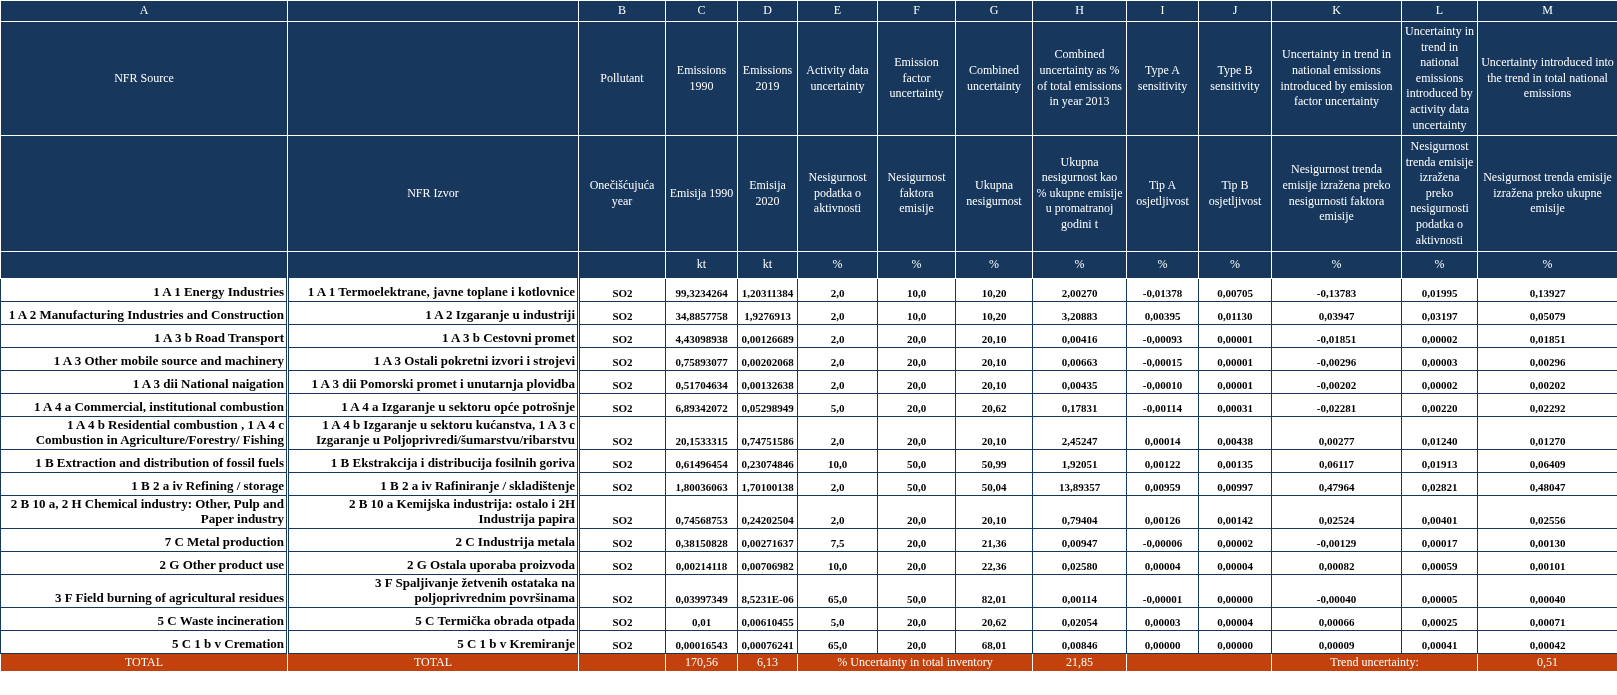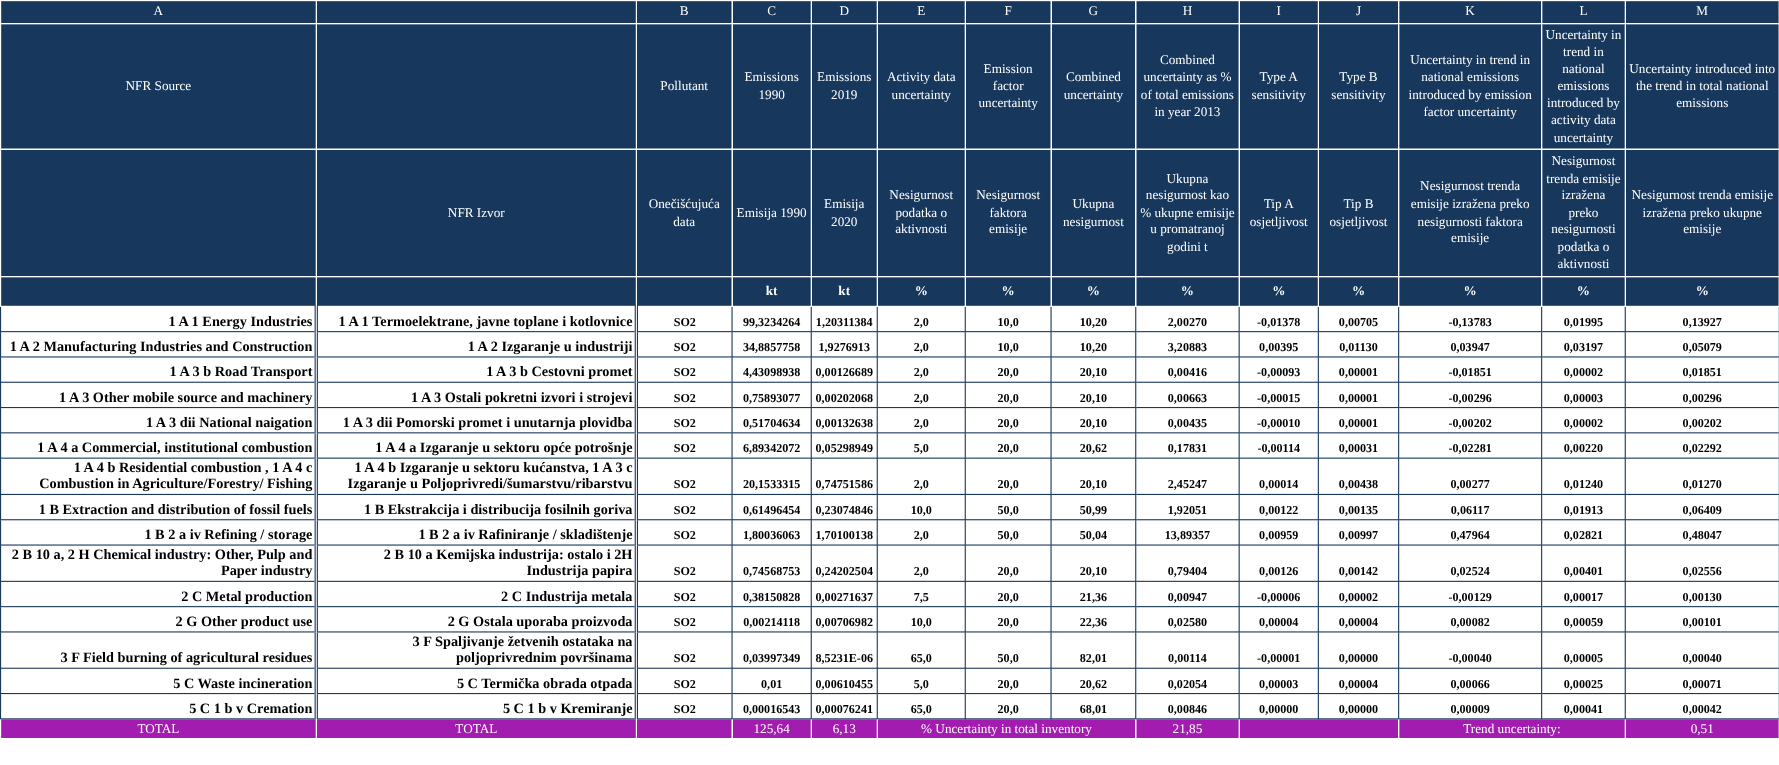--- a/index.html
+++ b/index.html
@@ -10,37 +10,37 @@
 
   
   thead td{
     background:#17375D;color:#ffffff;border:1px solid #ffffff;
     text-align:center;vertical-align:middle;
     font-size:12px;line-height:1.3;padding:2px 3px;font-weight:normal;
   }
   .letters-row td{height:20px;padding:0;font-size:12px;}
   .header-row-en td{height:107px;}
   .header-row-hr td{height:111px;}
-  .units-row td{height:22px;font-weight:bold;}
+  .units-row td{height:22px;font-weight:normal;}
 
   
   tbody td{
     border:1px solid #17375D;color:#000000;background:#ffffff;
     font-weight:bold;vertical-align:bottom;line-height:1.12;
     padding:1px 2px 2px 2px;
   }
   tbody tr{height:23px;}
   tbody td.name{text-align:right;font-size:13px;}
   tbody td.num{text-align:center;font-size:11px;}
   tbody td:nth-child(1),
   tbody td:nth-child(2){border-right:3px double #17375D;}
 
   
   .total-row td{
-    background:#a21caf;color:#ffffff;border:1px solid #ffffff;
+    background:#c2410c;color:#ffffff;border:1px solid #ffffff;
     font-weight:normal;font-size:12px;text-align:center;vertical-align:middle;
     height:17px;padding:0 2px;
   }
 </style>
 </head>
 <body>
 
 <div class="sheet">
   <table>
     <colgroup>
@@ -89,21 +89,21 @@
           <td>Combined uncertainty as % of total emissions in year 2013</td>
           <td>Type A sensitivity</td>
           <td>Type B sensitivity</td>
           <td>Uncertainty in trend in national emissions introduced by emission factor uncertainty</td>
           <td>Uncertainty in trend in national emissions introduced by activity data uncertainty</td>
           <td>Uncertainty introduced into the trend in total national emissions</td>
         </tr>
         <tr class="header-row-hr">
           <td></td>
           <td>NFR Izvor</td>
-          <td>Onečišćujuća data</td>
+          <td>Onečišćujuća year</td>
           <td>Emisija 1990</td>
           <td>Emisija 2020</td>
           <td>Nesigurnost podatka o aktivnosti</td>
           <td>Nesigurnost faktora emisije</td>
           <td>Ukupna nesigurnost</td>
           <td>Ukupna nesigurnost kao % ukupne emisije u promatranoj godini t</td>
           <td>Tip A osjetljivost</td>
           <td>Tip B osjetljivost</td>
           <td>Nesigurnost trenda emisije izražena preko nesigurnosti faktora emisije</td>
           <td>Nesigurnost trenda emisije izražena preko nesigurnosti podatka o aktivnosti</td>
@@ -282,21 +282,21 @@
           <td class="num">20,0</td>
           <td class="num">20,10</td>
           <td class="num">0,79404</td>
           <td class="num">0,00126</td>
           <td class="num">0,00142</td>
           <td class="num">0,02524</td>
           <td class="num">0,00401</td>
           <td class="num">0,02556</td>
         </tr>
         <tr>
-          <td class="name">2 C  Metal production</td>
+          <td class="name">7 C  Metal production</td>
           <td class="name">2 C  Industrija metala</td>
           <td class="num">SO2</td>
           <td class="num">0,38150828</td>
           <td class="num">0,00271637</td>
           <td class="num">7,5</td>
           <td class="num">20,0</td>
           <td class="num">21,36</td>
           <td class="num">0,00947</td>
           <td class="num">-0,00006</td>
           <td class="num">0,00002</td>
@@ -368,21 +368,21 @@
           <td class="num">0,00041</td>
           <td class="num">0,00042</td>
         </tr>
       </tbody>
 
     <tfoot>
       <tr class="total-row">
         <td>TOTAL</td>
         <td>TOTAL</td>
         <td></td>
-        <td>125,64</td>
+        <td>170,56</td>
         <td>6,13</td>
         <td colspan="3">% Uncertainty in total inventory</td>
         <td>21,85</td>
         <td colspan="2"></td>
         <td colspan="2">Trend uncertainty:</td>
         <td>0,51</td>
       </tr>
     </tfoot>
   </table>
 </div>

